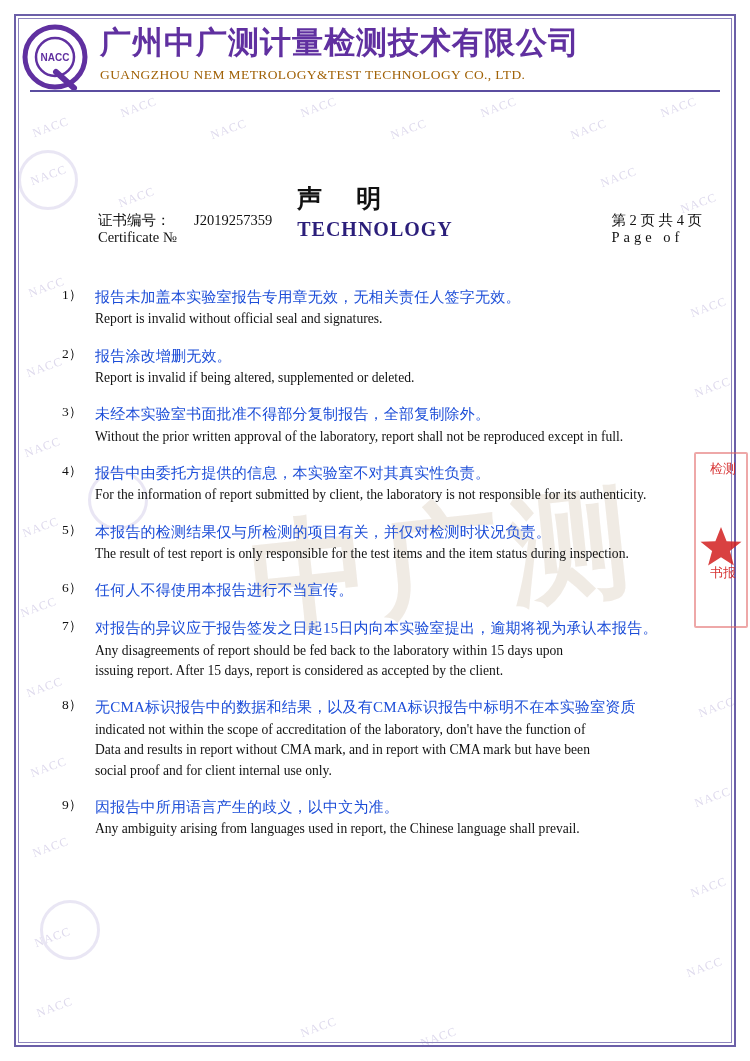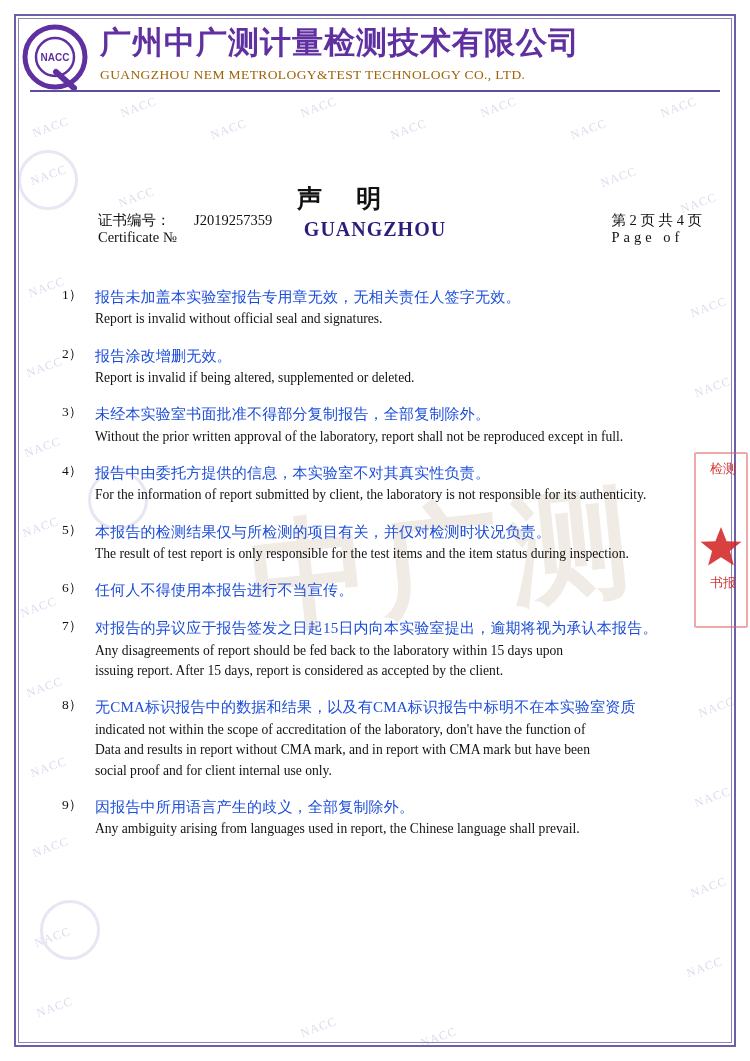--- a/index.html
+++ b/index.html
@@ -251,21 +251,20 @@
     right: 6px;
     top: 566px;
     width: 42px;
     z-index: 2;
     color: #d32020;
     font-size: 13px;
     font-family: "Liberation Serif", serif;
     line-height: 1.15;
     text-align: center;
     opacity: 0.9;
-    margin-top: 10px;
   }
   .stamp-frame {
     position: absolute;
     right: 2px;
     top: 452px;
     width: 50px;
     height: 172px;
     border: 2px solid #e06060;
     border-radius: 2px;
     z-index: 1;
@@ -329,21 +328,21 @@
       <path d="M34 48 L52 64" stroke="#6030a0" stroke-width="6" stroke-linecap="round"></path>
       <text x="33" y="37" font-family="Liberation Sans, sans-serif" font-size="10" fill="#6030a0" text-anchor="middle" font-weight="bold">NACC</text>
     </svg>
   </div>
   <div class="company-cn">广州中广测计量检测技术有限公司</div>
   <div class="company-en">GUANGZHOU NEM METROLOGY&amp;TEST TECHNOLOGY CO., LTD.</div>
   <div class="header-rule"></div>
 </div>
 
 <div class="title-cn">声 明</div>
-<div class="title-en">GUANGZHOU</div>
+<div class="title-en">TECHNOLOGY</div>
 
 <div class="certno">
   <div class="cn">证书编号：</div>
   <div class="en">Certificate №</div>
   <div class="val">J2019257359</div>
 </div>
 
 <div class="pageno">
   <div class="cn">第 2 页   共 4 页</div>
   <div class="en">Page        of</div>
@@ -418,21 +417,21 @@
       </div>
       <div class="en">
         <span class="en-line">indicated not within the scope of accreditation of the laboratory, don't have the function of</span>
         <span class="en-line">Data and results in report without CMA mark, and in report with CMA mark but have been</span>
         <span class="en-line">social proof and for client internal use only.</span>
       </div>
     </div>
     <div class="clause">
       <div class="num">9）</div>
       <div class="cn">
-        <span class="cn-line">因报告中所用语言产生的歧义，全部复制除外。</span>
+        <span class="cn-line">因报告中所用语言产生的歧义，以中文为准。</span>
       </div>
       <div class="en">
         <span class="en-line">Any ambiguity arising from languages used in report, the Chinese language shall prevail.</span>
       </div>
     </div>
   </div>
 
 <div class="stamp-frame"></div>
 <div class="stamp-text-top">检测</div>
 <div class="stamp-star">

